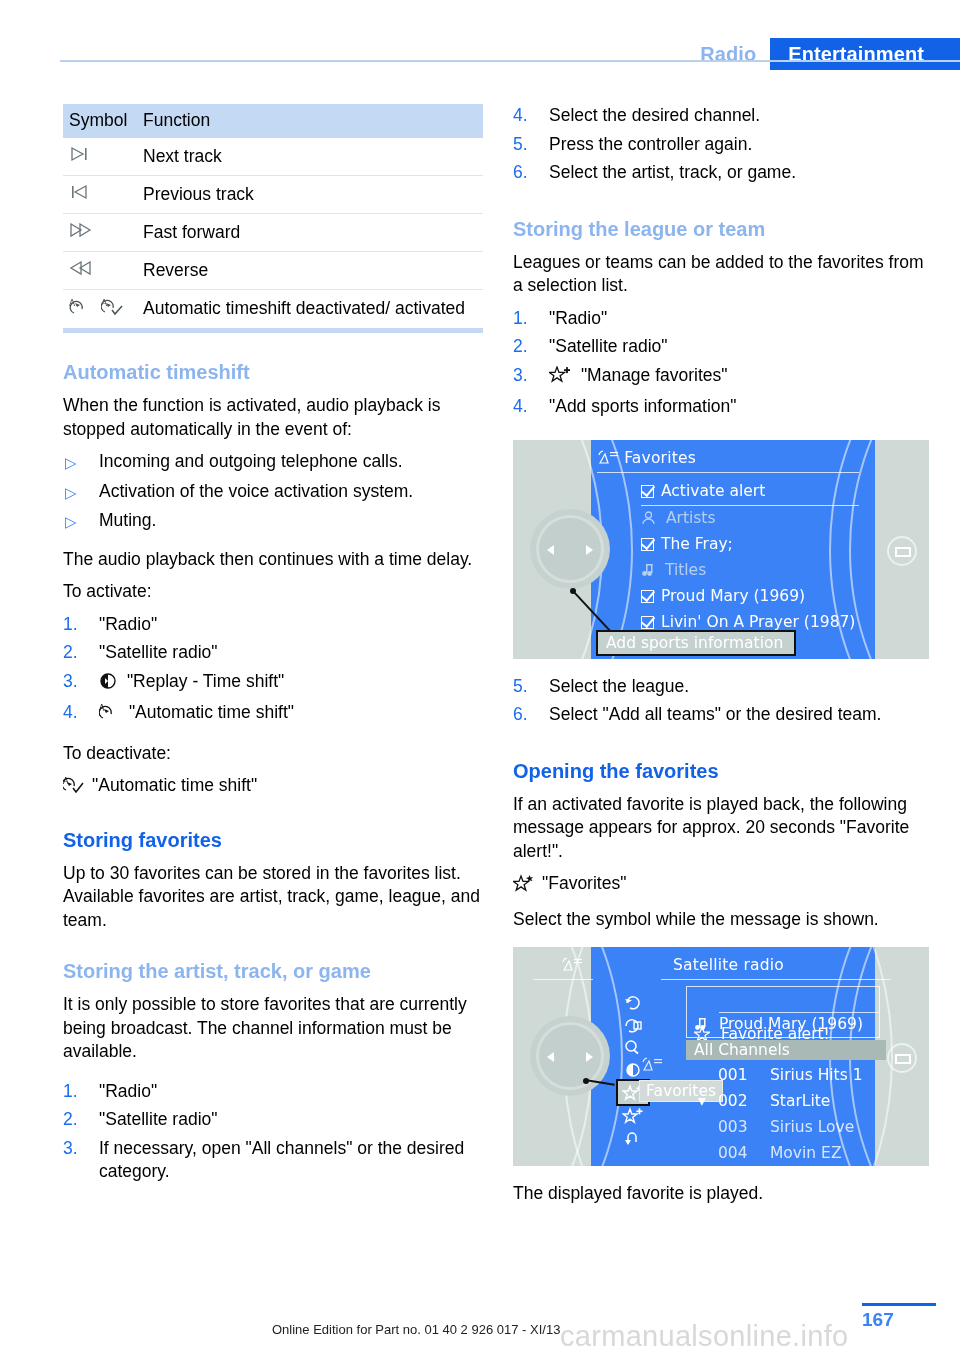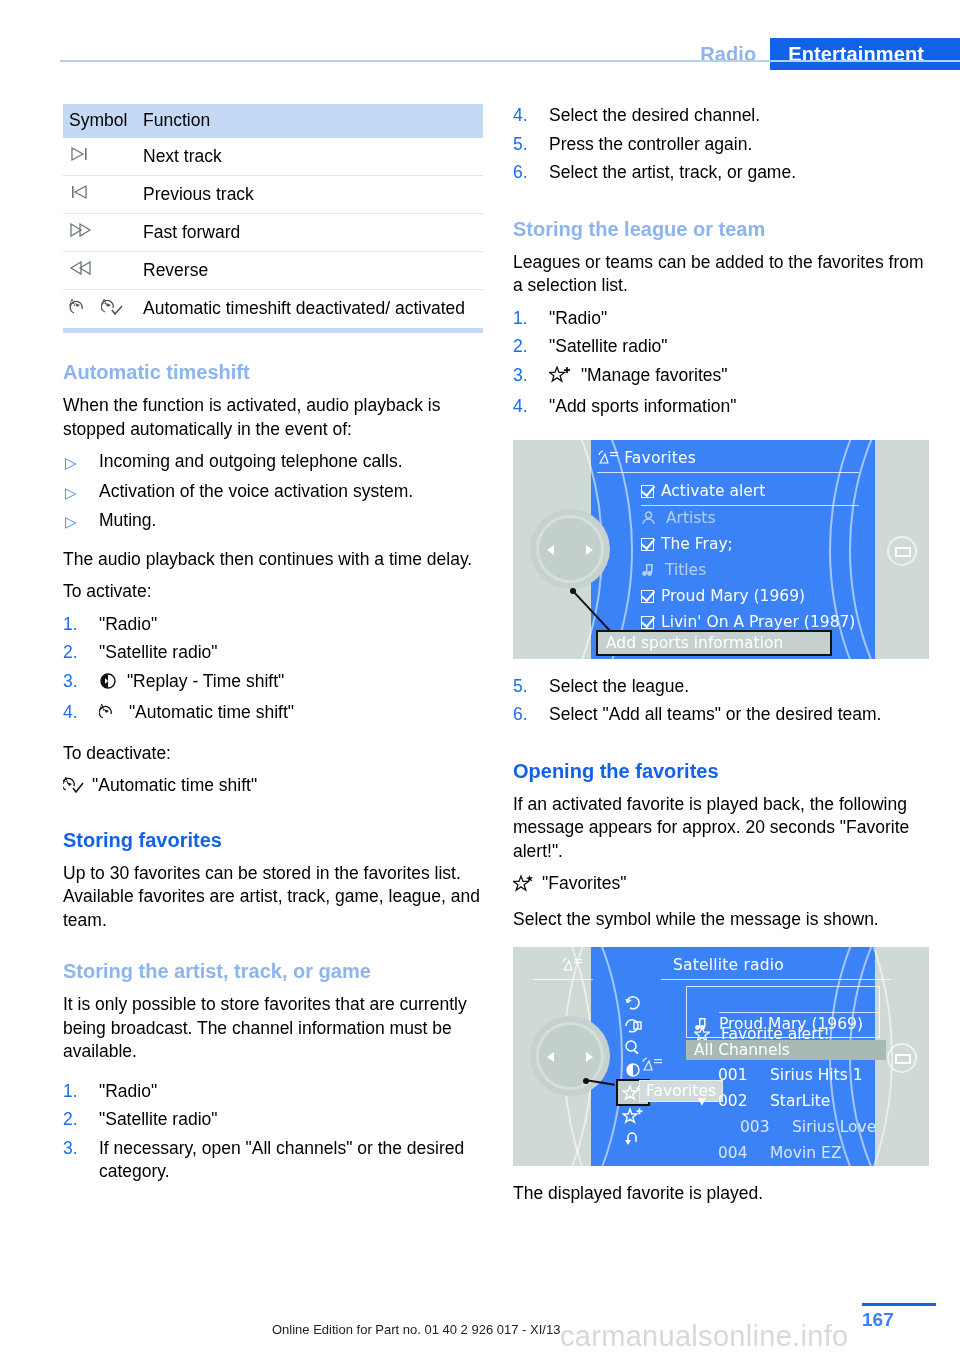--- a/index.html
+++ b/index.html
@@ -500,21 +500,21 @@
     <div class="shot-item" style="left:128px;top:147px;">
       <span class="cb"></span><span>Proud Mary (1969)</span>
     </div>
 
     <div class="shot-item" style="left:128px;top:173px;">
       <span class="cb"></span><span>Livin' On A Prayer (1987)</span>
     </div>
 
     <div class="leader-dot" style="left:57px;top:148px;"></div>
     <div class="leader" style="left:60px;top:150px;width:60px;transform:rotate(47deg);"></div>
-    <div class="callout-box" style="left:83px;top:190px;width:236px;">Add sports information</div>
+    <div class="callout-box" style="left:83px;top:190px;width:200px;">Add sports information</div>
   </div>
 
   <div class="gap-m"></div>
 
   <ol class="steps">
     <li>
       <span class="num">5.</span>
       <span>Select the league.</span>
     </li>
     <li>
@@ -643,21 +643,21 @@
 
     <div class="allch" style="left:173px;top:93px;width:200px;">All Channels</div>
 
     <div class="chan-row" style="left:205px;top:119px;">
       <span style="display:inline-block;width:52px;">001</span><span>Sirius Hits 1</span>
     </div>
     <div class="chan-row" style="left:205px;top:145px;">
       <span style="display:inline-block;width:52px;">002</span><span>StarLite</span>
     </div>
     <div class="chan-row" style="left:185px;top:145px;color:#fff;">▾</div>
-    <div class="chan-row" style="left:205px;top:171px;opacity:.8;margin-left:22px;">
+    <div class="chan-row" style="left:205px;top:171px;opacity:.8;">
       <span style="display:inline-block;width:52px;">003</span><span>Sirius Love</span>
     </div>
     <div class="chan-row" style="left:205px;top:197px;opacity:.8;">
       <span style="display:inline-block;width:52px;">004</span><span>Movin EZ</span>
     </div>
 
     <div class="shot-title" style="left:128px;top:110px;opacity:.85;">
       <svg width="22" height="15" viewBox="0 0 22 15">
         <path d="M3 13 L8 4 L11 13 Z" fill="none" stroke="#fff" stroke-width="1.2"></path>
         <path d="M2 5 a5 5 0 0 1 4 -4" fill="none" stroke="#fff" stroke-width="1.1"></path>

